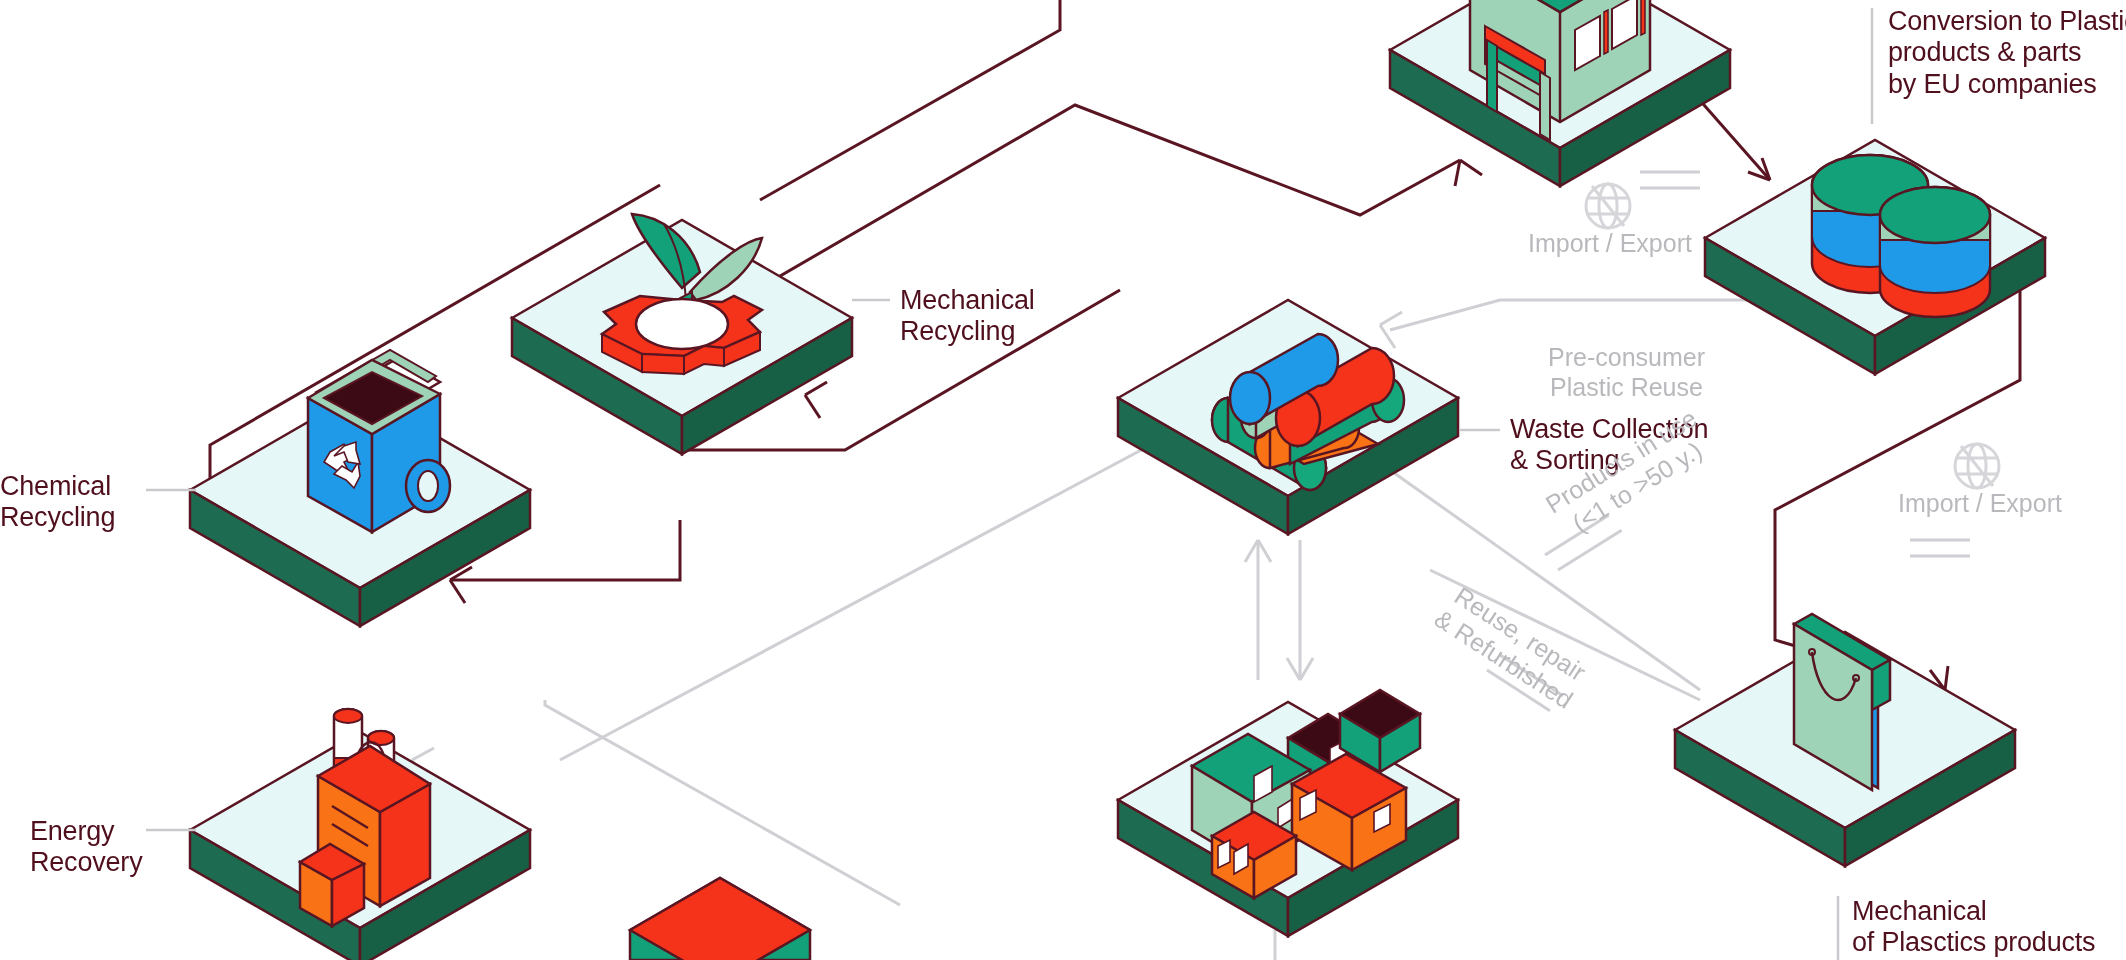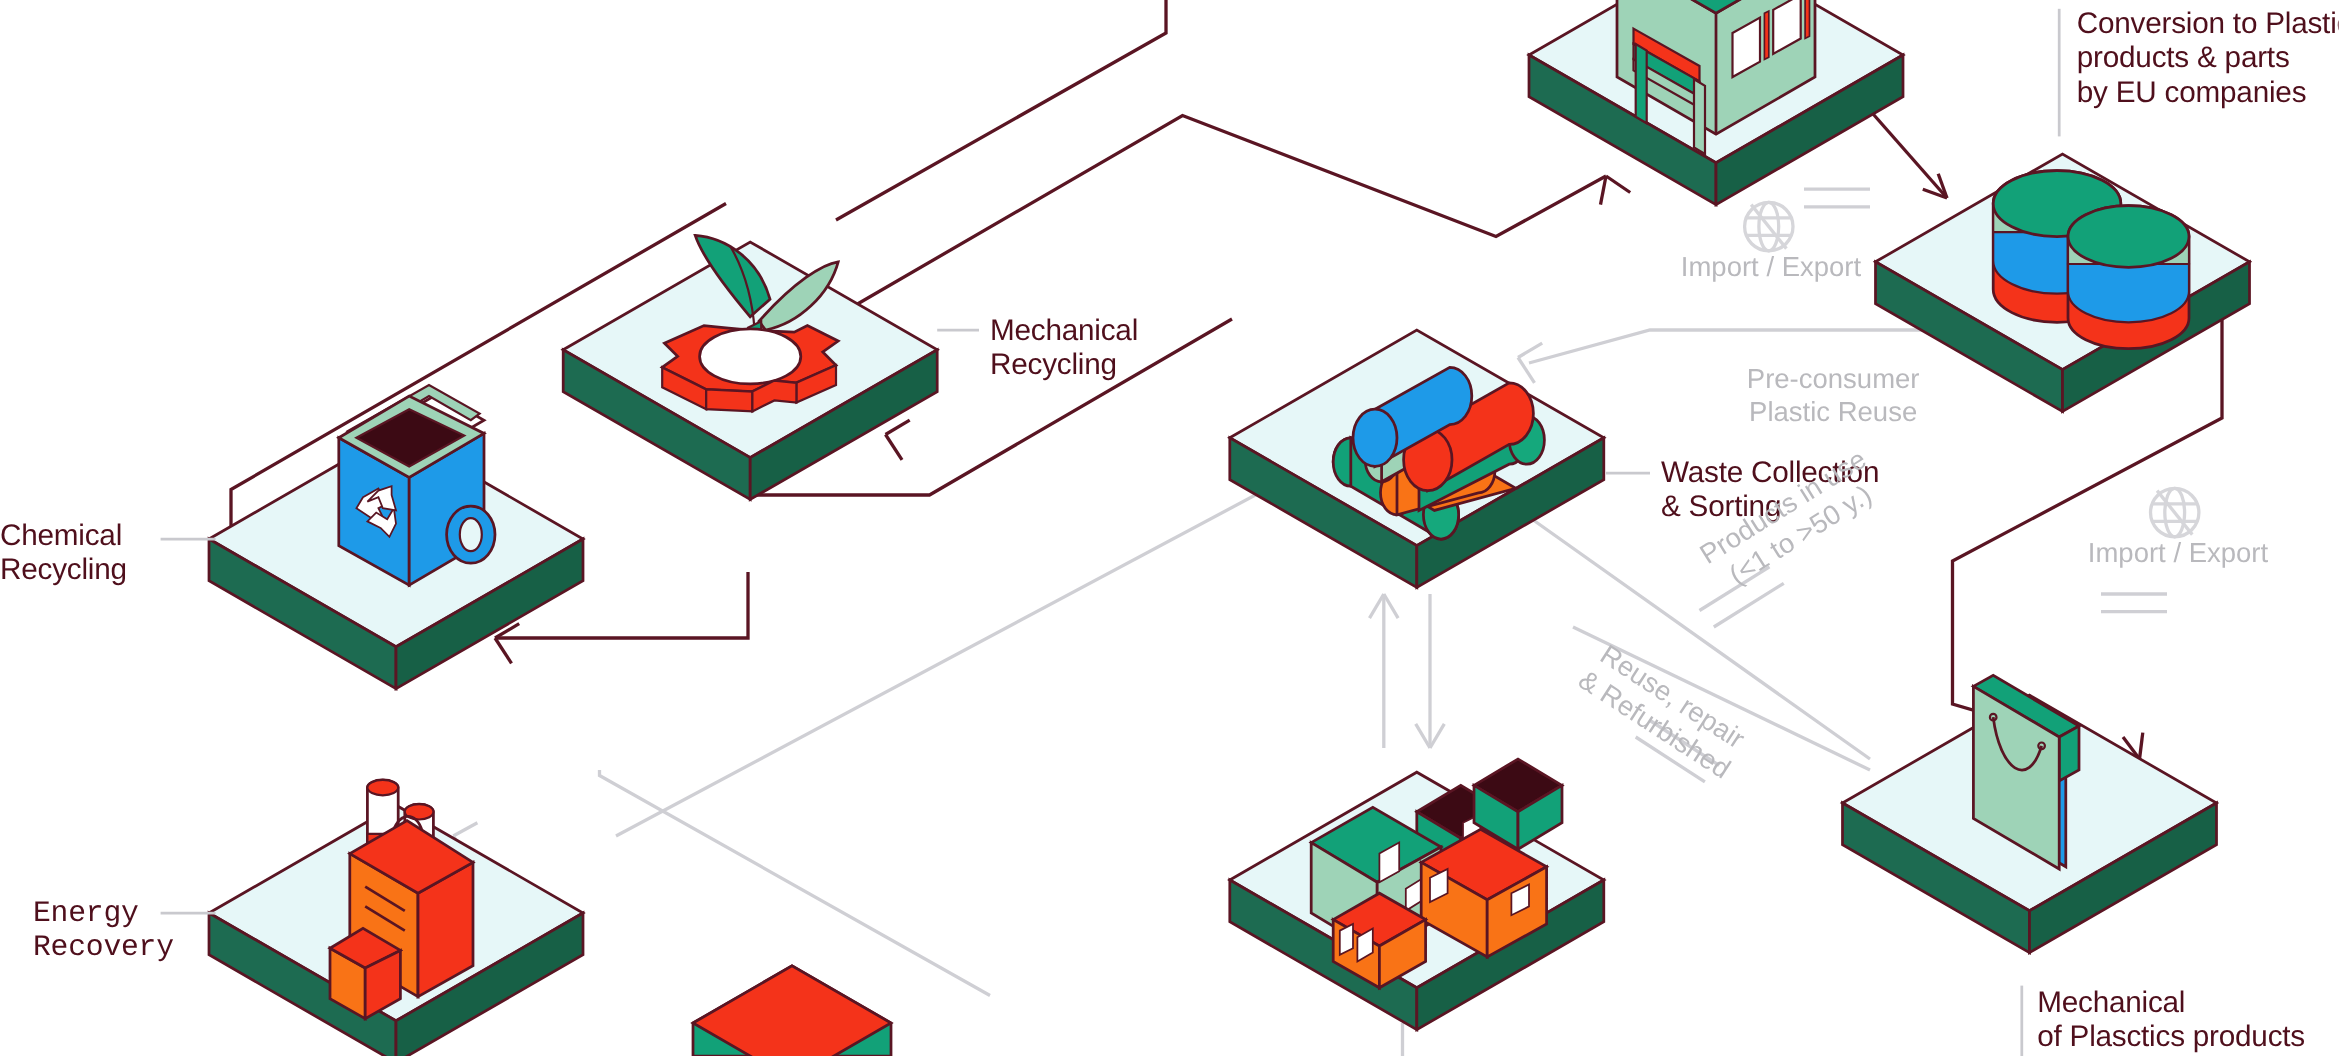--- a/index.html
+++ b/index.html
@@ -409,36 +409,36 @@
   <div class="label" style="left:0px; top:471px;">
     <div class="bold">Chemical</div>
     <div>Recycling</div>
   </div>
 
   <div class="label" style="left:1510px; top:414px;">
     <div>Waste Collection</div>
     <div>&amp; Sorting</div>
   </div>
 
-  <div class="label" style="left:30px; top:816px;font-family:Liberation Mono, monospace;">
+  <div class="label" style="left:30px; top:816px;">
     <div>Energy</div>
     <div>Recovery</div>
   </div>
 
   <div class="label" style="left:1852px; top:896px;">
     <div class="bold">Mechanical</div>
     <div>of Plasctics products</div>
     <div>&amp; parts by EU27, 3</div>
   </div>
 
   <div class="flowtext" style="left:1528px; top:228px;">Import / Export</div>
 
   <div class="flowtext" style="left:1898px; top:488px;">Import / Export</div>
 
-  <div class="flowtext center" style="left:1548px; top:330px;margin-left:40px;">
+  <div class="flowtext center" style="left:1548px; top:342px;">
     <div>Pre-consumer</div>
     <div>Plastic Reuse</div>
   </div>
 
   <div class="flowtext center rot-products" style="left:1540px; top:494px;">
     <div>Products in use</div>
     <div>(&lt;1 to &gt;50 y.)</div>
   </div>
 
   <div class="flowtext center rot-reuse" style="left:1462px; top:578px;">

